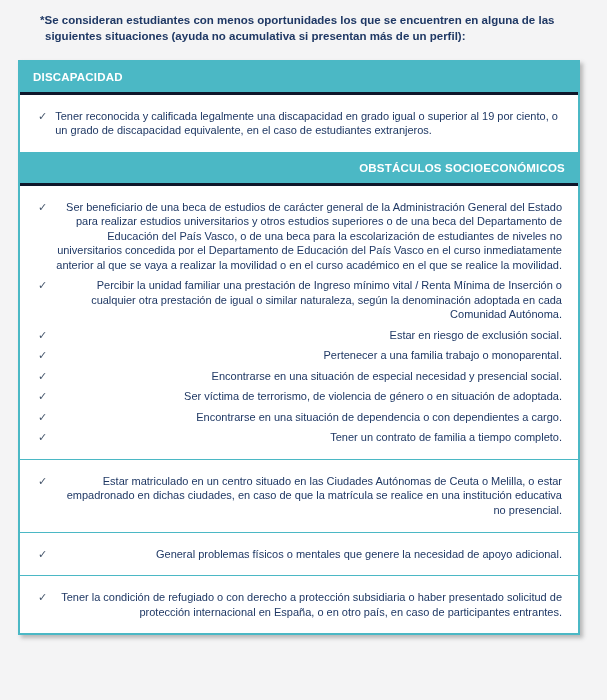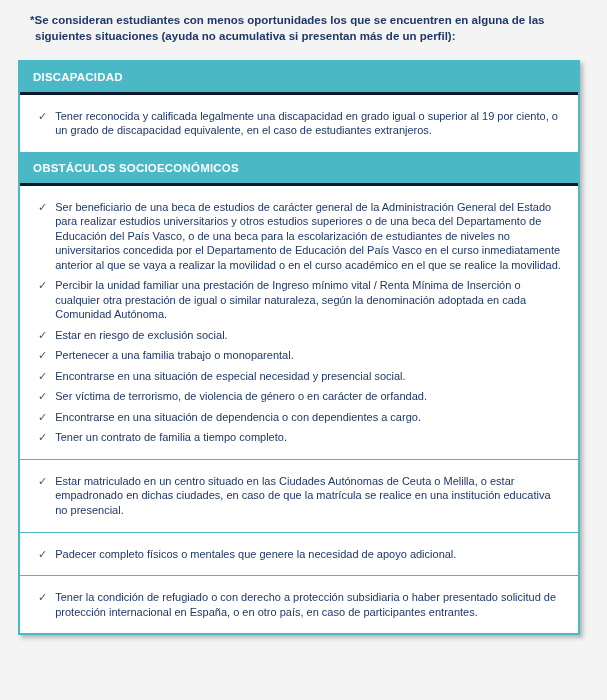--- a/index.html
+++ b/index.html
@@ -11,37 +11,37 @@
   }
   *{box-sizing:border-box;}
   html,body{margin:0;padding:0;}
   body{
     width:607px;height:700px;overflow:hidden;
     background:var(--page_bg);
     font-family:"Liberation Sans", sans-serif;
     -webkit-font-smoothing:antialiased;
   }
   .intro{
-    margin:13px 24px 0 30px;
+    margin:13px 24px 0 40px;
     max-width:552px;
     color:var(--text);
     font-weight:700;
     font-size:11.5px;
     line-height:1.38;
     text-indent:-5px;
     padding-left:5px;
   }
   .panel{
     margin:15px 0 0 18px;
     width:562px;
     background:#fff;
     border:2px solid var(--teal);
     box-shadow:3px 3px 4px rgba(110,110,110,0.45);
   }
-  .section + .section{border-top:1px solid var(--teal);}
+  .section + .section{border-top:1px solid var(--teal);text-align:right;}
   .sec-header{
     background:var(--teal);
     color:var(--header_text);
     font-size:11.5px;
     font-weight:700;
     letter-spacing:0.2px;
     padding:9px 13px;
     border-bottom:3px solid #0f172a;
   }
   .sec-body{
@@ -104,21 +104,21 @@
         <div class="item">
           <span class="check">✓</span>
           <span class="item-text">Pertenecer a una familia trabajo o monoparental.</span>
         </div>
         <div class="item">
           <span class="check">✓</span>
           <span class="item-text">Encontrarse en una situación de especial necesidad y presencial social.</span>
         </div>
         <div class="item">
           <span class="check">✓</span>
-          <span class="item-text">Ser víctima de terrorismo, de violencia de género o en carácter de orfandad.</span>
+          <span class="item-text">Ser víctima de terrorismo, de violencia de género o en situación de adoptada.</span>
         </div>
         <div class="item">
           <span class="check">✓</span>
           <span class="item-text">Encontrarse en una situación de dependencia o con dependientes a cargo.</span>
         </div>
         <div class="item">
           <span class="check">✓</span>
           <span class="item-text">Tener un contrato de familia a tiempo completo.</span>
         </div>
       </div>
@@ -130,21 +130,21 @@
           <span class="check">✓</span>
           <span class="item-text">Estar matriculado en un centro situado en las Ciudades Autónomas de Ceuta o Melilla, o estar empadronado en dichas ciudades, en caso de que la matrícula se realice en una institución educativa no presencial.</span>
         </div>
       </div>
     </div>
 
     <div class="section">
       <div class="sec-body">
         <div class="item">
           <span class="check">✓</span>
-          <span class="item-text">Padecer completo físicos o mentales que genere la necesidad de apoyo adicional.</span>
+          <span class="item-text">General problemas físicos o mentales que genere la necesidad de apoyo adicional.</span>
         </div>
       </div>
     </div>
 
     <div class="section">
       <div class="sec-body">
         <div class="item">
           <span class="check">✓</span>
           <span class="item-text">Tener la condición de refugiado o con derecho a protección subsidiaria o haber presentado solicitud de protección internacional en España, o en otro país, en caso de participantes entrantes.</span>
         </div>

